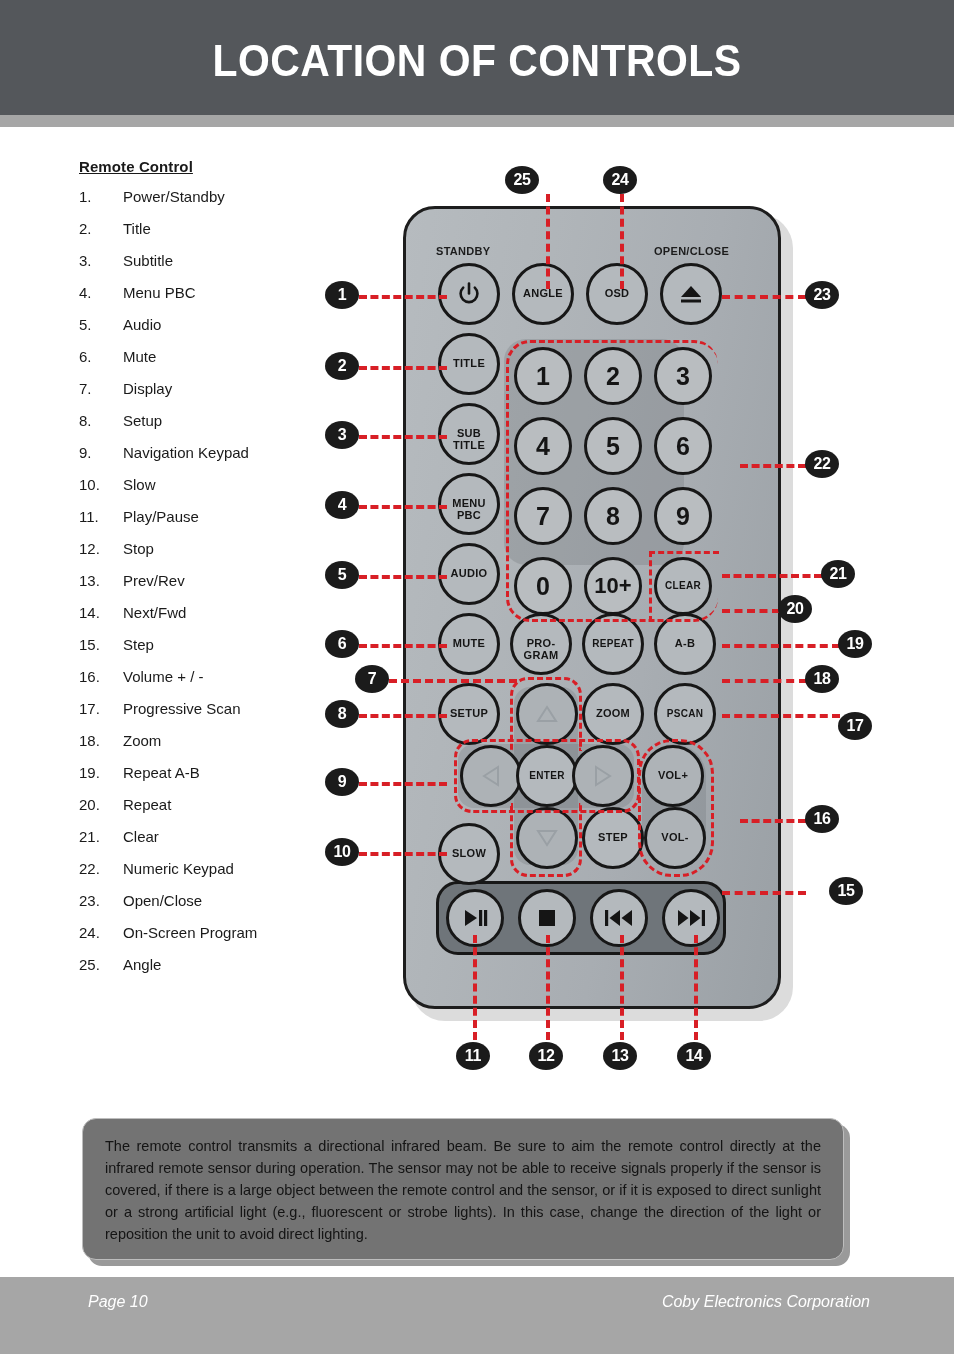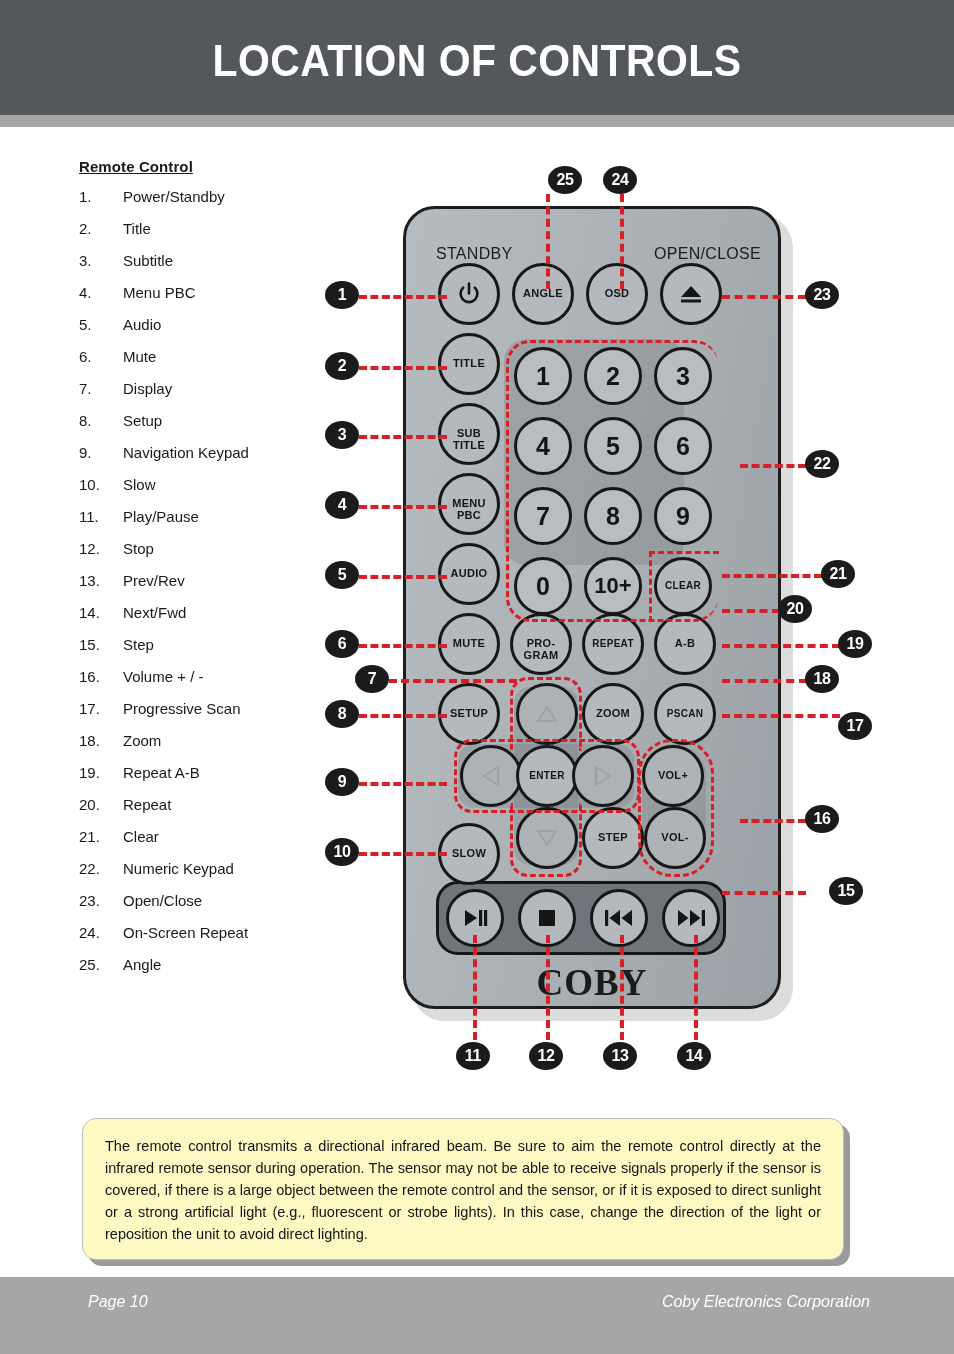--- a/index.html
+++ b/index.html
@@ -48,21 +48,21 @@
     position:absolute; left:8px; top:8px; width:382px; height:807px;
     background:#dcdcdc; border-radius:34px;
   }
   #remote-body {
     position:absolute; left:0px; top:0px; width:378px; height:803px;
     background:linear-gradient(100deg,#b6bbbf 0%,#b0b5b9 30%,#a8adb2 62%,#9aa0a5 100%);
     border:3px solid #1d1d1d; border-radius:32px;
   }
 
   .sect-label {
-    position:absolute; font-size:16px; font-weight:normal; color:#1c1c1c;
+    position:absolute; font-size:11px; font-weight:bold; color:#1c1c1c;
     letter-spacing:0.3px; white-space:nowrap;
   }
 
   
   .key {
     position:absolute;
     border:3px solid #171717;
     border-radius:50%;
     background:#b4b9bd;
     display:flex; align-items:center; justify-content:center;
@@ -128,21 +128,21 @@
     z-index:5;
   }
 
   
   #note-shadow {
     position:absolute; left:88px; top:1124px; width:762px; height:142px;
     background:#9a9a9a; border-radius:14px;
   }
   #note-box {
     position:absolute; left:82px; top:1118px; width:762px; height:142px;
-    background:#fef9c3; border:1px solid #bdbdbd; border-radius:14px;
+    background:#737373; border:1px solid #bdbdbd; border-radius:14px;
     padding:16px 22px 0 22px;
   }
   #note-text {
     font-size:14.5px; color:#141414; line-height:1.52;
     text-align:justify; text-justify:inter-word;
   }
 
   
   #footer {
     position:absolute; left:0; top:1277px; width:954px; height:77px;
@@ -254,21 +254,21 @@
       <div class="list-row">
         <span class="list-num">22.</span>
         <span class="list-label">Numeric Keypad</span>
       </div>
       <div class="list-row">
         <span class="list-num">23.</span>
         <span class="list-label">Open/Close</span>
       </div>
       <div class="list-row">
         <span class="list-num">24.</span>
-        <span class="list-label">On-Screen Repeat</span>
+        <span class="list-label">On-Screen Program</span>
       </div>
       <div class="list-row">
         <span class="list-num">25.</span>
         <span class="list-label">Angle</span>
       </div>
     </div>
 </div>
 
 <div id="remote-wrap">
   <div id="remote-shadow"></div>
@@ -399,32 +399,31 @@
     </div>
     <div class="key" style="left:256px; top:680px; width:58px; height:58px;">
       <svg width="30" height="18" viewBox="0 0 30 18">
         <polygon points="2,1 2,17 12.5,9" fill="#151515"></polygon>
         <polygon points="14,1 14,17 24.5,9" fill="#151515"></polygon>
         <rect x="25.8" y="1" width="3.2" height="16" fill="#151515"></rect>
       </svg>
 
     </div>
 
-    <div id="coby-logo" style="top:752px;">COBY</div>
 
     <div class="dash-box" style="left:100px; top:131px; width:212px; height:282px; border-radius:24px; border-right:none;"></div>
     <div class="dash-box" style="left:243px; top:342px; width:70px; height:71px; border-left:3px dashed #d81f26; border-top:3px dashed #d81f26; border-right:none; border-bottom:none; border-radius:0;"></div>
     <div class="dash-box" style="left:104px; top:468px; width:72px; height:74px; border-bottom:none; border-radius:18px 18px 0 0;"></div>
     <div class="dash-box" style="left:48px; top:530px; width:186px; height:74px; border-radius:18px;"></div>
     <div class="dash-box" style="left:104px; top:594px; width:72px; height:74px; border-top:none; border-radius:0 0 18px 18px;"></div>
     <div class="dash-box" style="left:232px; top:530px; width:76px; height:138px; border-radius:34px;"></div>
   </div>
 </div>
 
-<div class="callout" style="left:548px; top:166px;">25</div>
+<div class="callout" style="left:505px; top:166px;">25</div>
 <div class="lead-v" style="left:546px; top:194px; height:95px;"></div>
 <div class="callout" style="left:603px; top:166px;">24</div>
 <div class="lead-v" style="left:620px; top:194px; height:95px;"></div>
 
 <div class="callout" style="left:325px; top:281px;">1</div>
 <div class="lead-h" style="left:359px; top:295px; width:88px;"></div>
 <div class="callout" style="left:325px; top:352px;">2</div>
 <div class="lead-h" style="left:359px; top:366px; width:88px;"></div>
 <div class="callout" style="left:325px; top:421px;">3</div>
 <div class="lead-h" style="left:359px; top:435px; width:88px;"></div>

